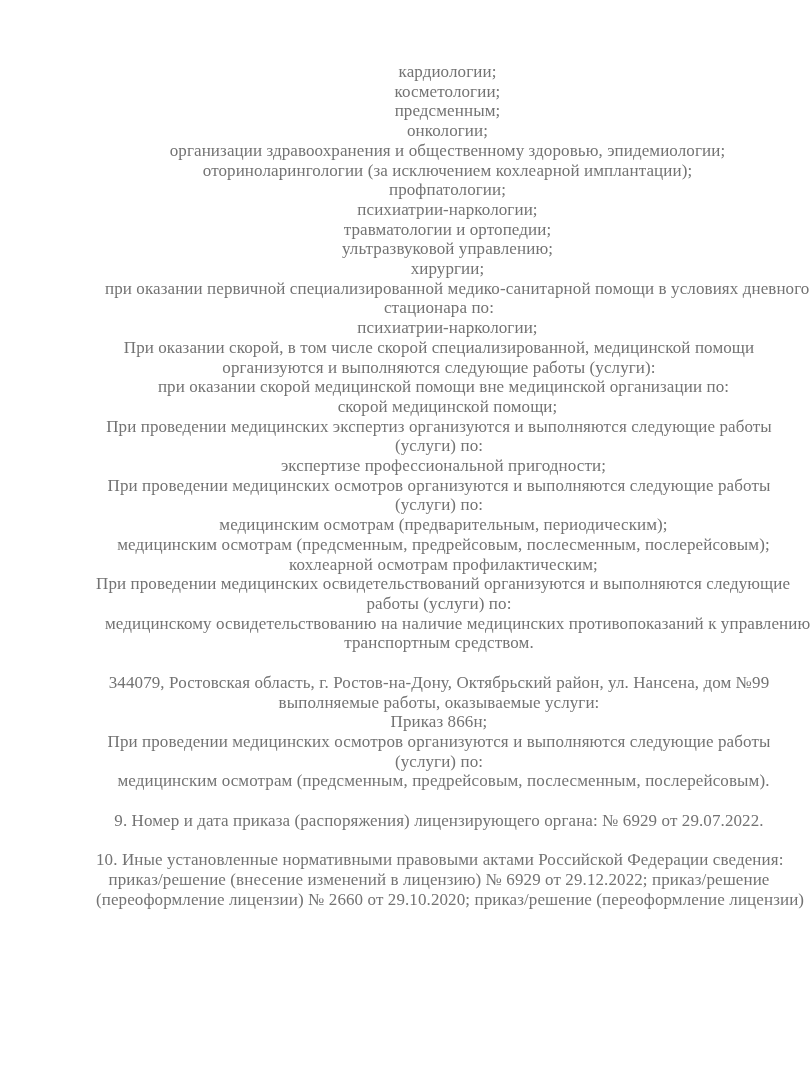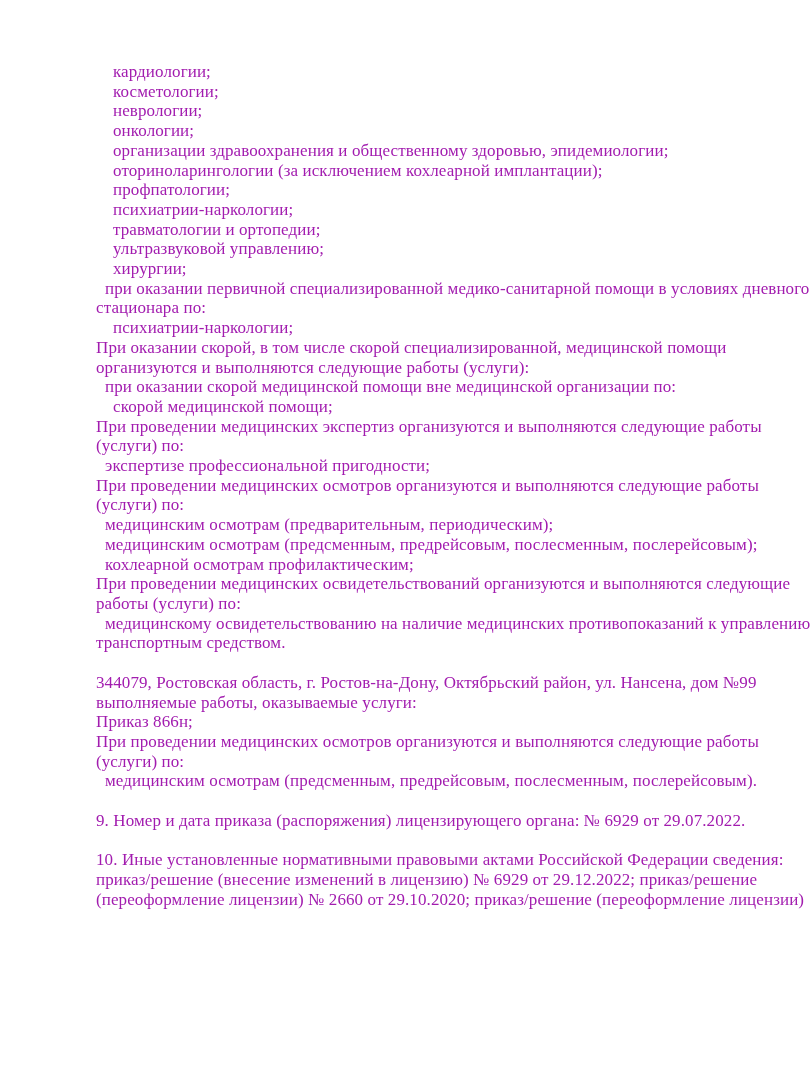--- a/index.html
+++ b/index.html
@@ -13,41 +13,42 @@
     height: 1080px;
     background: #ffffff;
     overflow: hidden;
     font-family: "Liberation Serif", "DejaVu Serif", serif;
   }
   .doc-body {
     position: absolute;
     top: 62px;
     left: 96px;
     right: 30px;
-    color: #a21caf;
+    color: #737373;
     font-size: 17px;
     line-height: 19.7px;
     letter-spacing: 0.1px;
+    text-align: center;
   }
   .line {
     white-space: nowrap;
     min-height: 19.7px;
   }
   .line.ind0 { padding-left: 0; }
   .line.ind1 { padding-left: 9px; }
   .line.ind2 { padding-left: 17px; }
 </style>
 </head>
 <body>
 
 <div class="page">
   <div class="doc-body">
       <div class="line ind2">кардиологии;</div>
       <div class="line ind2">косметологии;</div>
-      <div class="line ind2">неврологии;</div>
+      <div class="line ind2">предсменным;</div>
       <div class="line ind2">онкологии;</div>
       <div class="line ind2">организации здравоохранения и общественному здоровью, эпидемиологии;</div>
       <div class="line ind2">оториноларингологии (за исключением кохлеарной имплантации);</div>
       <div class="line ind2">профпатологии;</div>
       <div class="line ind2">психиатрии-наркологии;</div>
       <div class="line ind2">травматологии и ортопедии;</div>
       <div class="line ind2">ультразвуковой управлению;</div>
       <div class="line ind2">хирургии;</div>
       <div class="line ind1">при оказании первичной специализированной медико-санитарной помощи в условиях дневного</div>
       <div class="line ind0">стационара по:</div>

